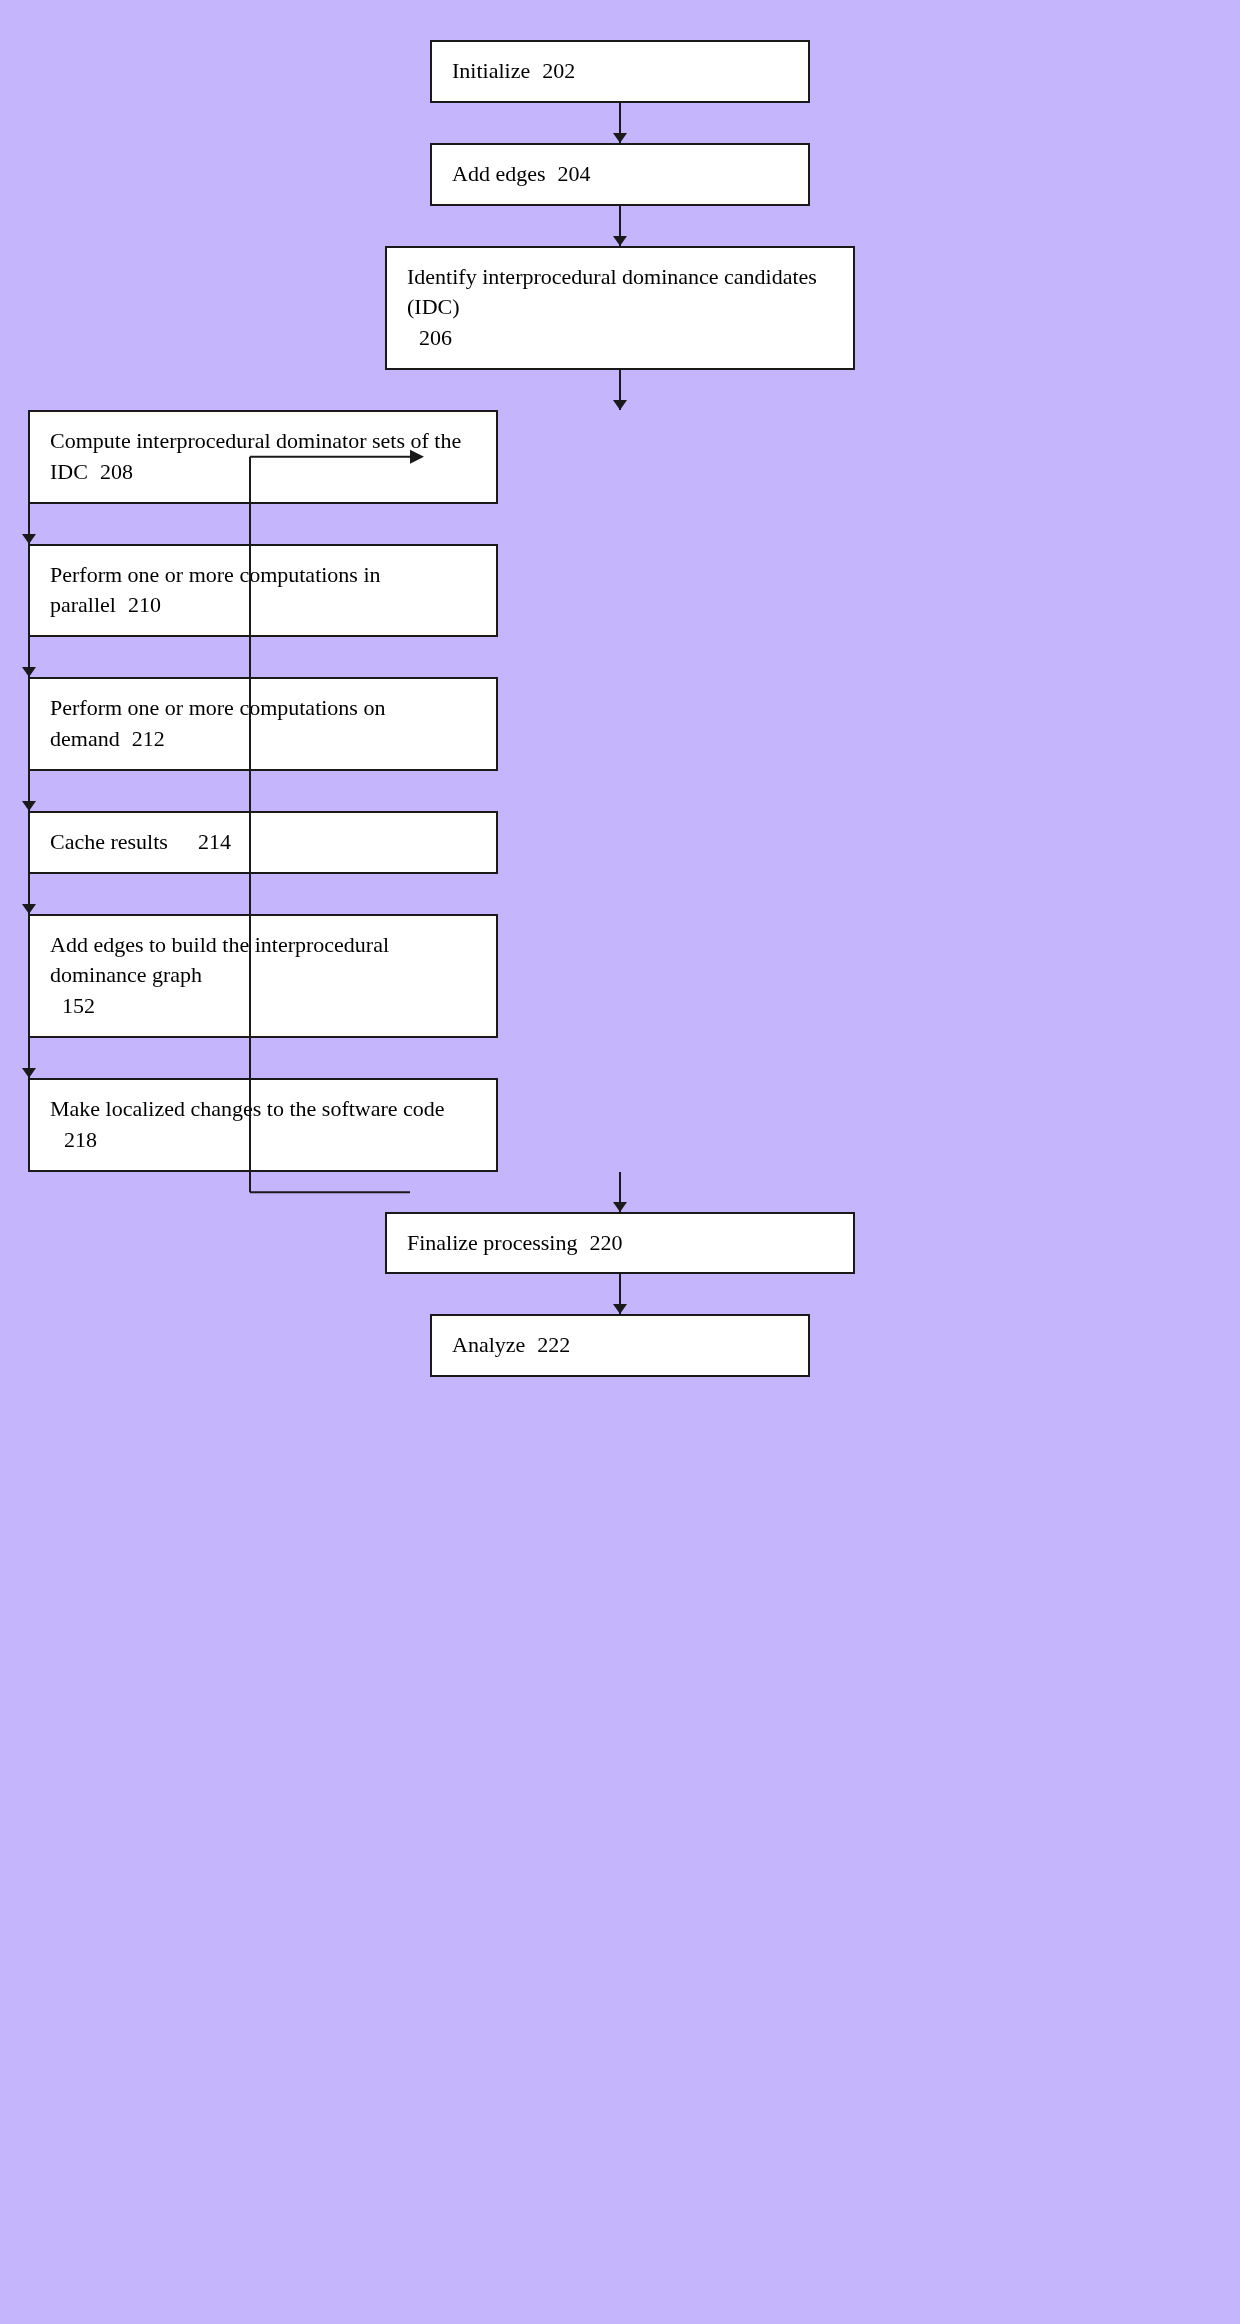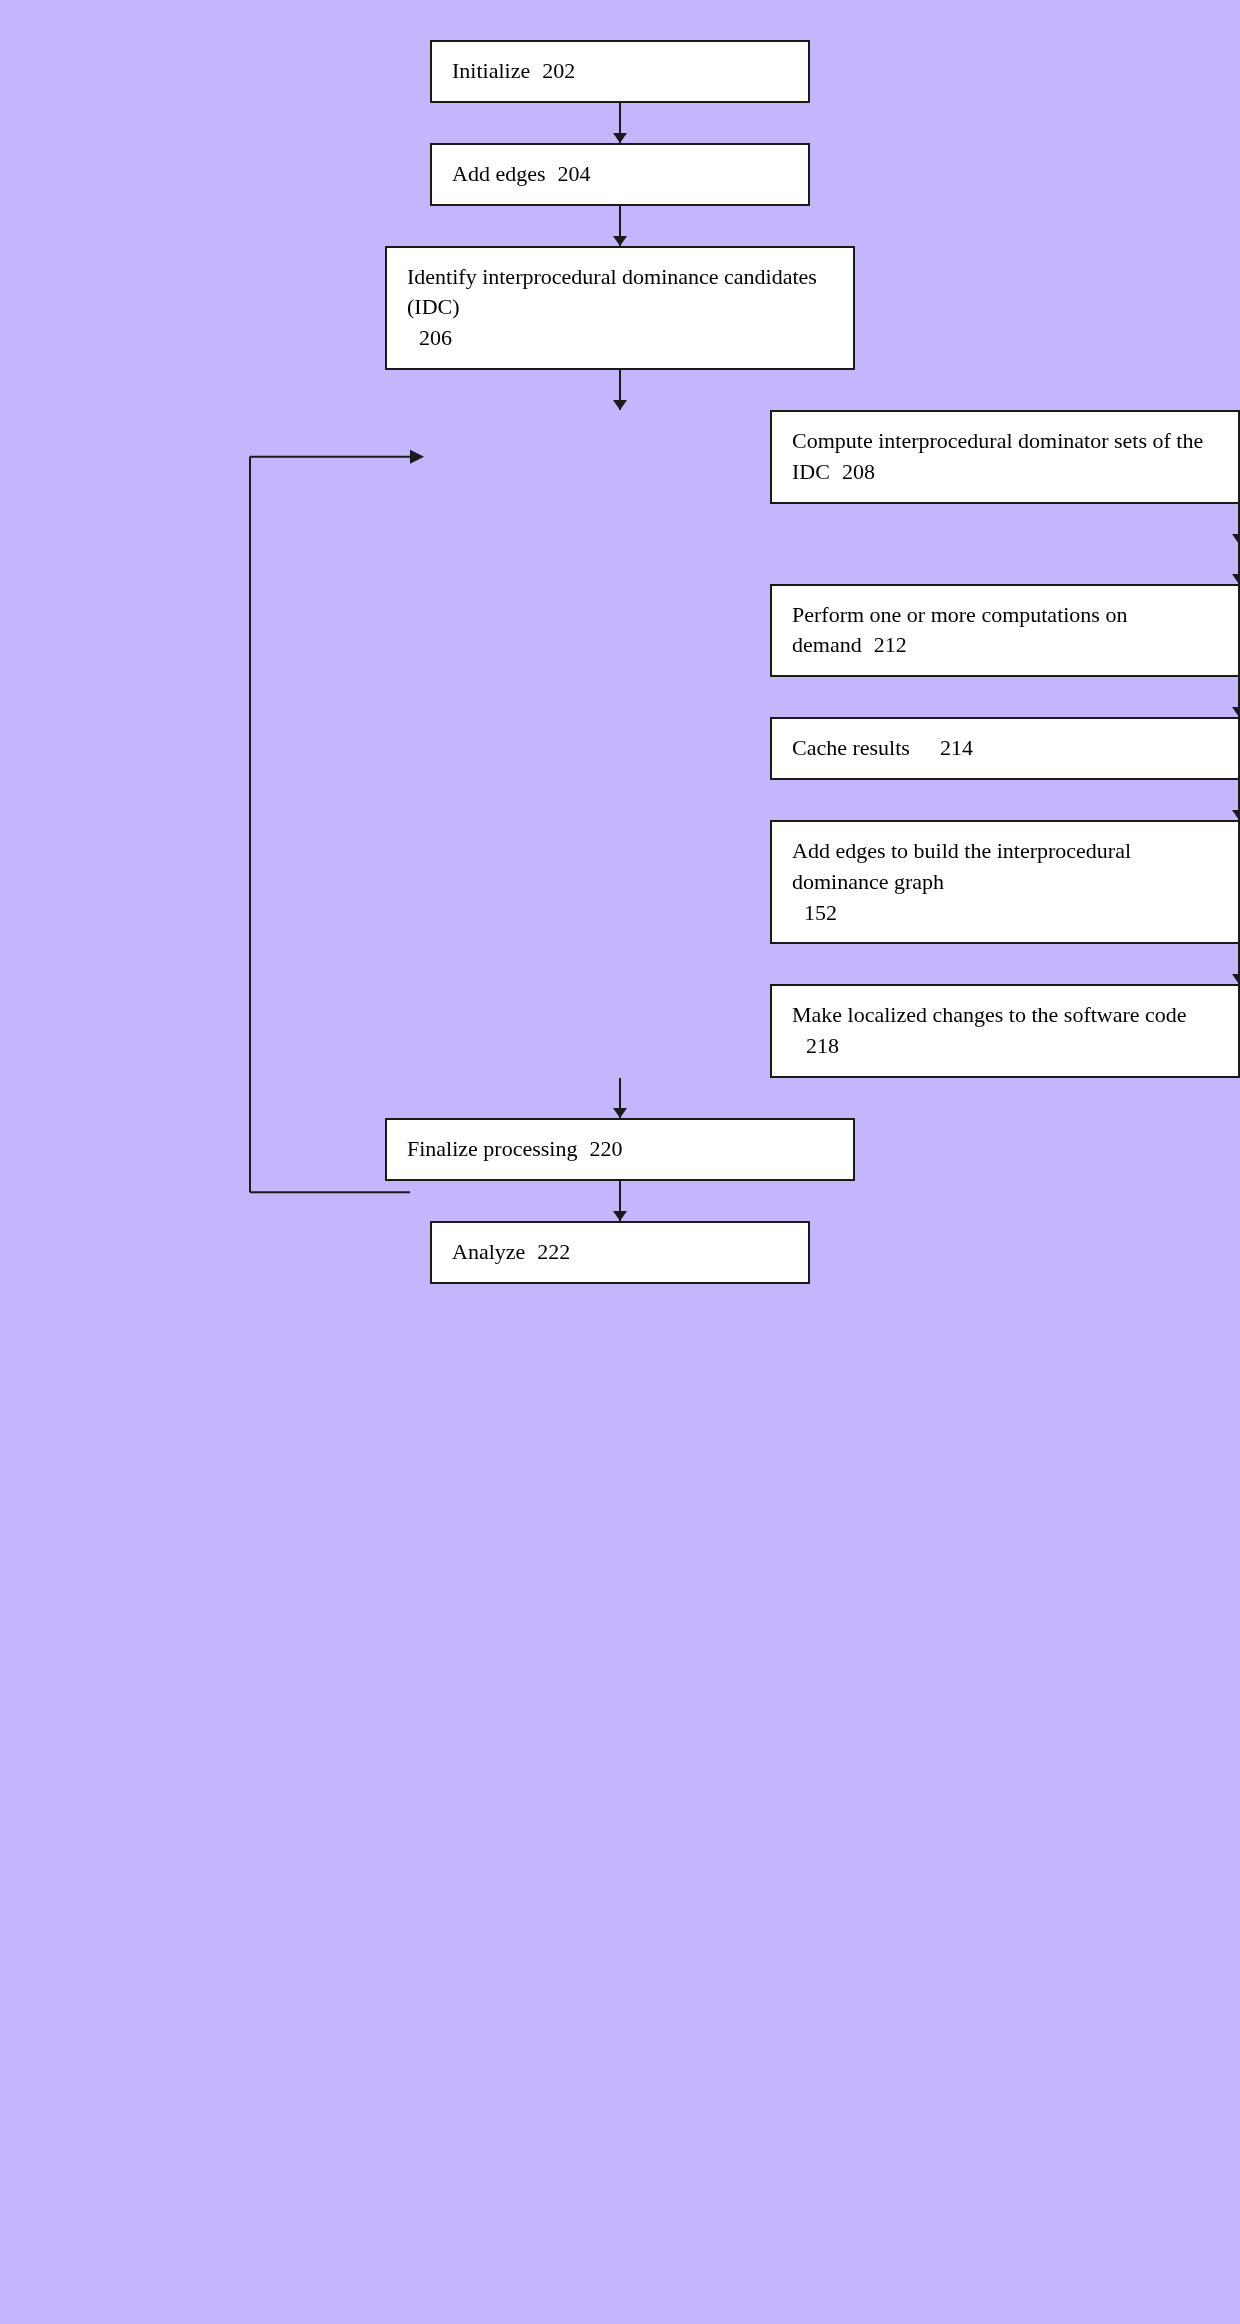--- a/index.html
+++ b/index.html
@@ -100,35 +100,38 @@
 
     <div class="arrow-down arrow-segment"></div>
 
     <div class="box box-wide" id="box-206">
       <span>Identify interprocedural dominance candidates (IDC)</span><br>
       <span class="label-num">206</span>
     </div>
 
     <div class="arrow-down arrow-segment"></div>
 
-    <div style="position:relative; display:flex; flex-direction:column; align-items:flex-end; width:100%;padding-left:28px;">
+    <div style="position:relative; display:flex; flex-direction:column; align-items:flex-start; width:100%;padding-left:28px;">
 
       <svg style="position: absolute; left: calc(50% - 430px); top: 0px; width: 220px; height: 812.359px; pointer-events: none; overflow: visible; z-index: 10;" xmlns="http://www.w3.org/2000/svg">
         <line x1="220" y1="46.796875" x2="60" y2="46.796875" stroke="#1a1a1a" stroke-width="2"></line>
         <line x1="60" y1="46.796875" x2="60" y2="782.359375" stroke="#1a1a1a" stroke-width="2"></line>
         <line x1="60" y1="782.359375" x2="220" y2="782.359375" stroke="#1a1a1a" stroke-width="2"></line>
         <polygon points="220,39.796875 234,46.796875 220,53.796875" fill="#1a1a1a"></polygon>
       </svg>
 
       <div class="box box-wide" id="box-208">
         <span>Compute interprocedural dominator sets of the IDC</span><span class="label-num">208</span>
       </div>
 
       <div class="arrow-down arrow-segment"></div>
 
+      <div class="box box-wide" id="box-210">
+        <span>Perform one or more computations in parallel</span><span class="label-num">210</span>
+      </div>
 
       <div class="arrow-down arrow-segment"></div>
 
       <div class="box box-wide" id="box-212">
         <span>Perform one or more computations on demand</span><span class="label-num">212</span>
       </div>
 
       <div class="arrow-down arrow-segment"></div>
 
       <div class="box box-wide" id="box-214">

